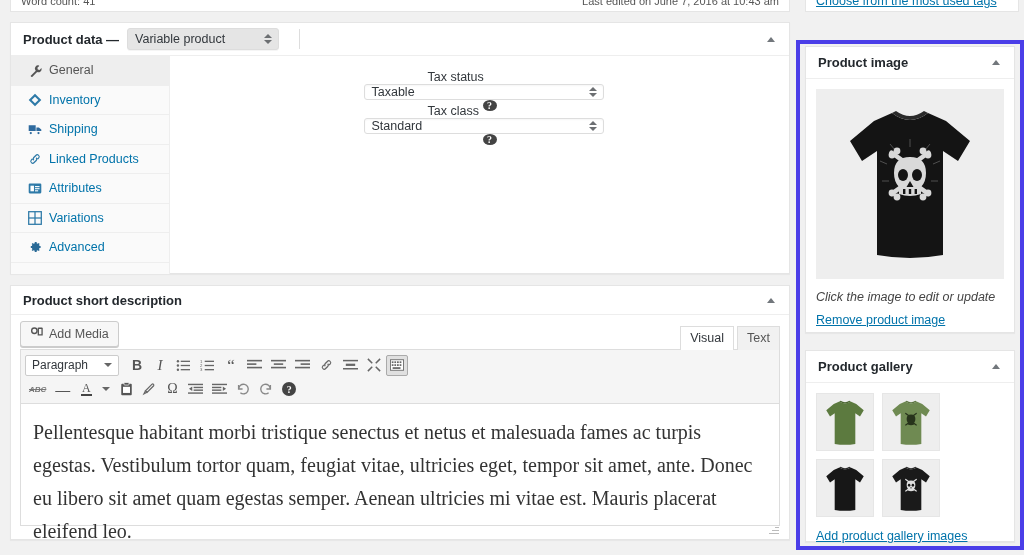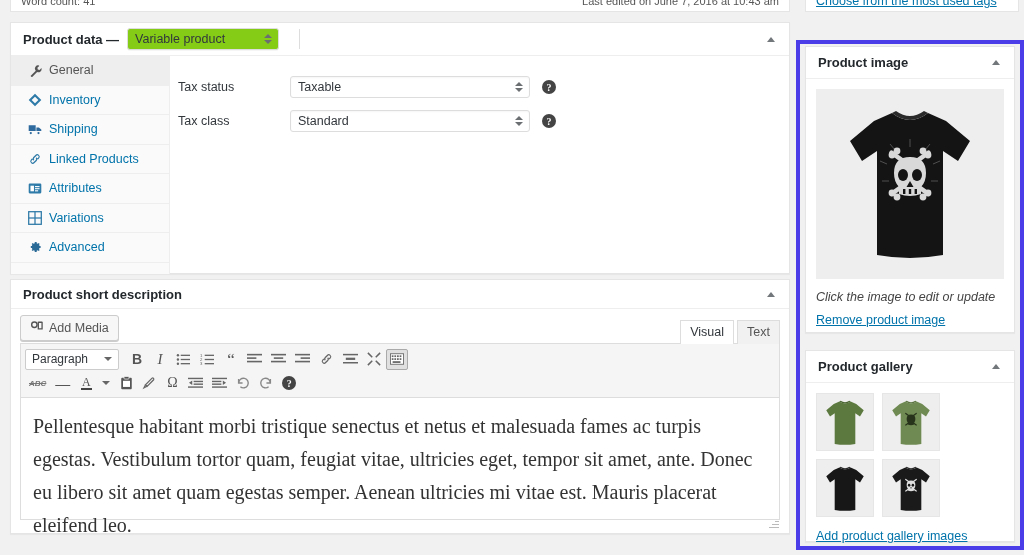--- a/index.html
+++ b/index.html
@@ -53,21 +53,21 @@
 
   
   #product-data-panel { left: 10px; top: 22px; width: 780px; height: 252px; }
   .pd-head {
     height: 33px; border-bottom: 1px solid #eee;
     display: flex; align-items: center; padding: 0 12px; position: relative;
   }
   .pd-head .pdlabel { font-weight: bold; font-size: 13px; color: #23282d; margin-right: 8px; }
   .pd-type-select {
     position: relative;
-    border: 1px solid #ddd; border-radius: 3px; background: #84cc16;
+    border: 1px solid #ddd; border-radius: 3px; background: #e5e5e5;
     height: 22px; width: 152px; padding: 0 34px 0 7px;
     font-size: 12.5px; color: #32373c;
     display: flex; align-items: center;
     box-shadow: 0 1px 0 rgba(0,0,0,.04);
     cursor: pointer;
   }
   .updown {
     position: absolute; right: 6px; top: 50%; transform: translateY(-50%);
     width: 8px; height: 12px;
   }
@@ -91,42 +91,42 @@
     padding-left: 17px; gap: 7px;
     border-bottom: 1px solid #eee;
     font-size: 12.5px; color: #0073aa; cursor: pointer;
     position: relative;
   }
   .pd-tab.active { background: #eee; color: #555; font-weight: normal; }
   .pd-tab .ic { width: 14px; height: 14px; display: inline-flex; align-items: center; justify-content: center; }
   .pd-tab .ic svg { display: block; }
 
   .pd-fields { flex: 1; padding: 14px 0 0 8px; }
-  .field-row { display: flex; align-items: center; height: 34px; }
+  .field-row { display: flex; align-items: center; height: 34px; flex-direction: column; }
   .field-label { width: 112px; font-size: 12.5px; color: #32373c; }
   .wc-select {
     position: relative;
     border: 1px solid #ddd; border-radius: 3px; background: #fff;
     height: 22px; width: 240px; padding: 0 22px 0 7px;
     font-size: 12.5px; color: #32373c;
     display: flex; align-items: center;
     box-shadow: inset 0 1px 2px rgba(0,0,0,.04);
     cursor: pointer;
   }
   .helptip {
     width: 14px; height: 14px; border-radius: 50%;
     background: #444; color: #fff;
     font-size: 10px; font-weight: bold;
     display: flex; align-items: center; justify-content: center;
     margin-left: 12px; cursor: help;
     font-family: "Liberation Serif", serif;
   }
 
   
-  #short-desc-panel { left: 10px; top: 279px; width: 780px; height: 255px; }
+  #short-desc-panel { left: 10px; top: 285px; width: 780px; height: 255px; }
   .sd-head { height: 29px; border-bottom: 1px solid #eee; display:flex; align-items:center; padding: 0 12px; position:relative; }
   .sd-head h2 { font-size: 13px; font-weight: bold; color: #23282d; }
 
   .editor-wrap { padding: 6px 9px 0 9px; position: relative; }
   .media-row { position: relative; height: 28px; }
   .btn-addmedia {
     display: inline-flex; align-items: center; gap: 5px;
     height: 26px; padding: 0 9px;
     border: 1px solid #ccc; border-radius: 3px;
     background: #f7f7f7; color: #555;

